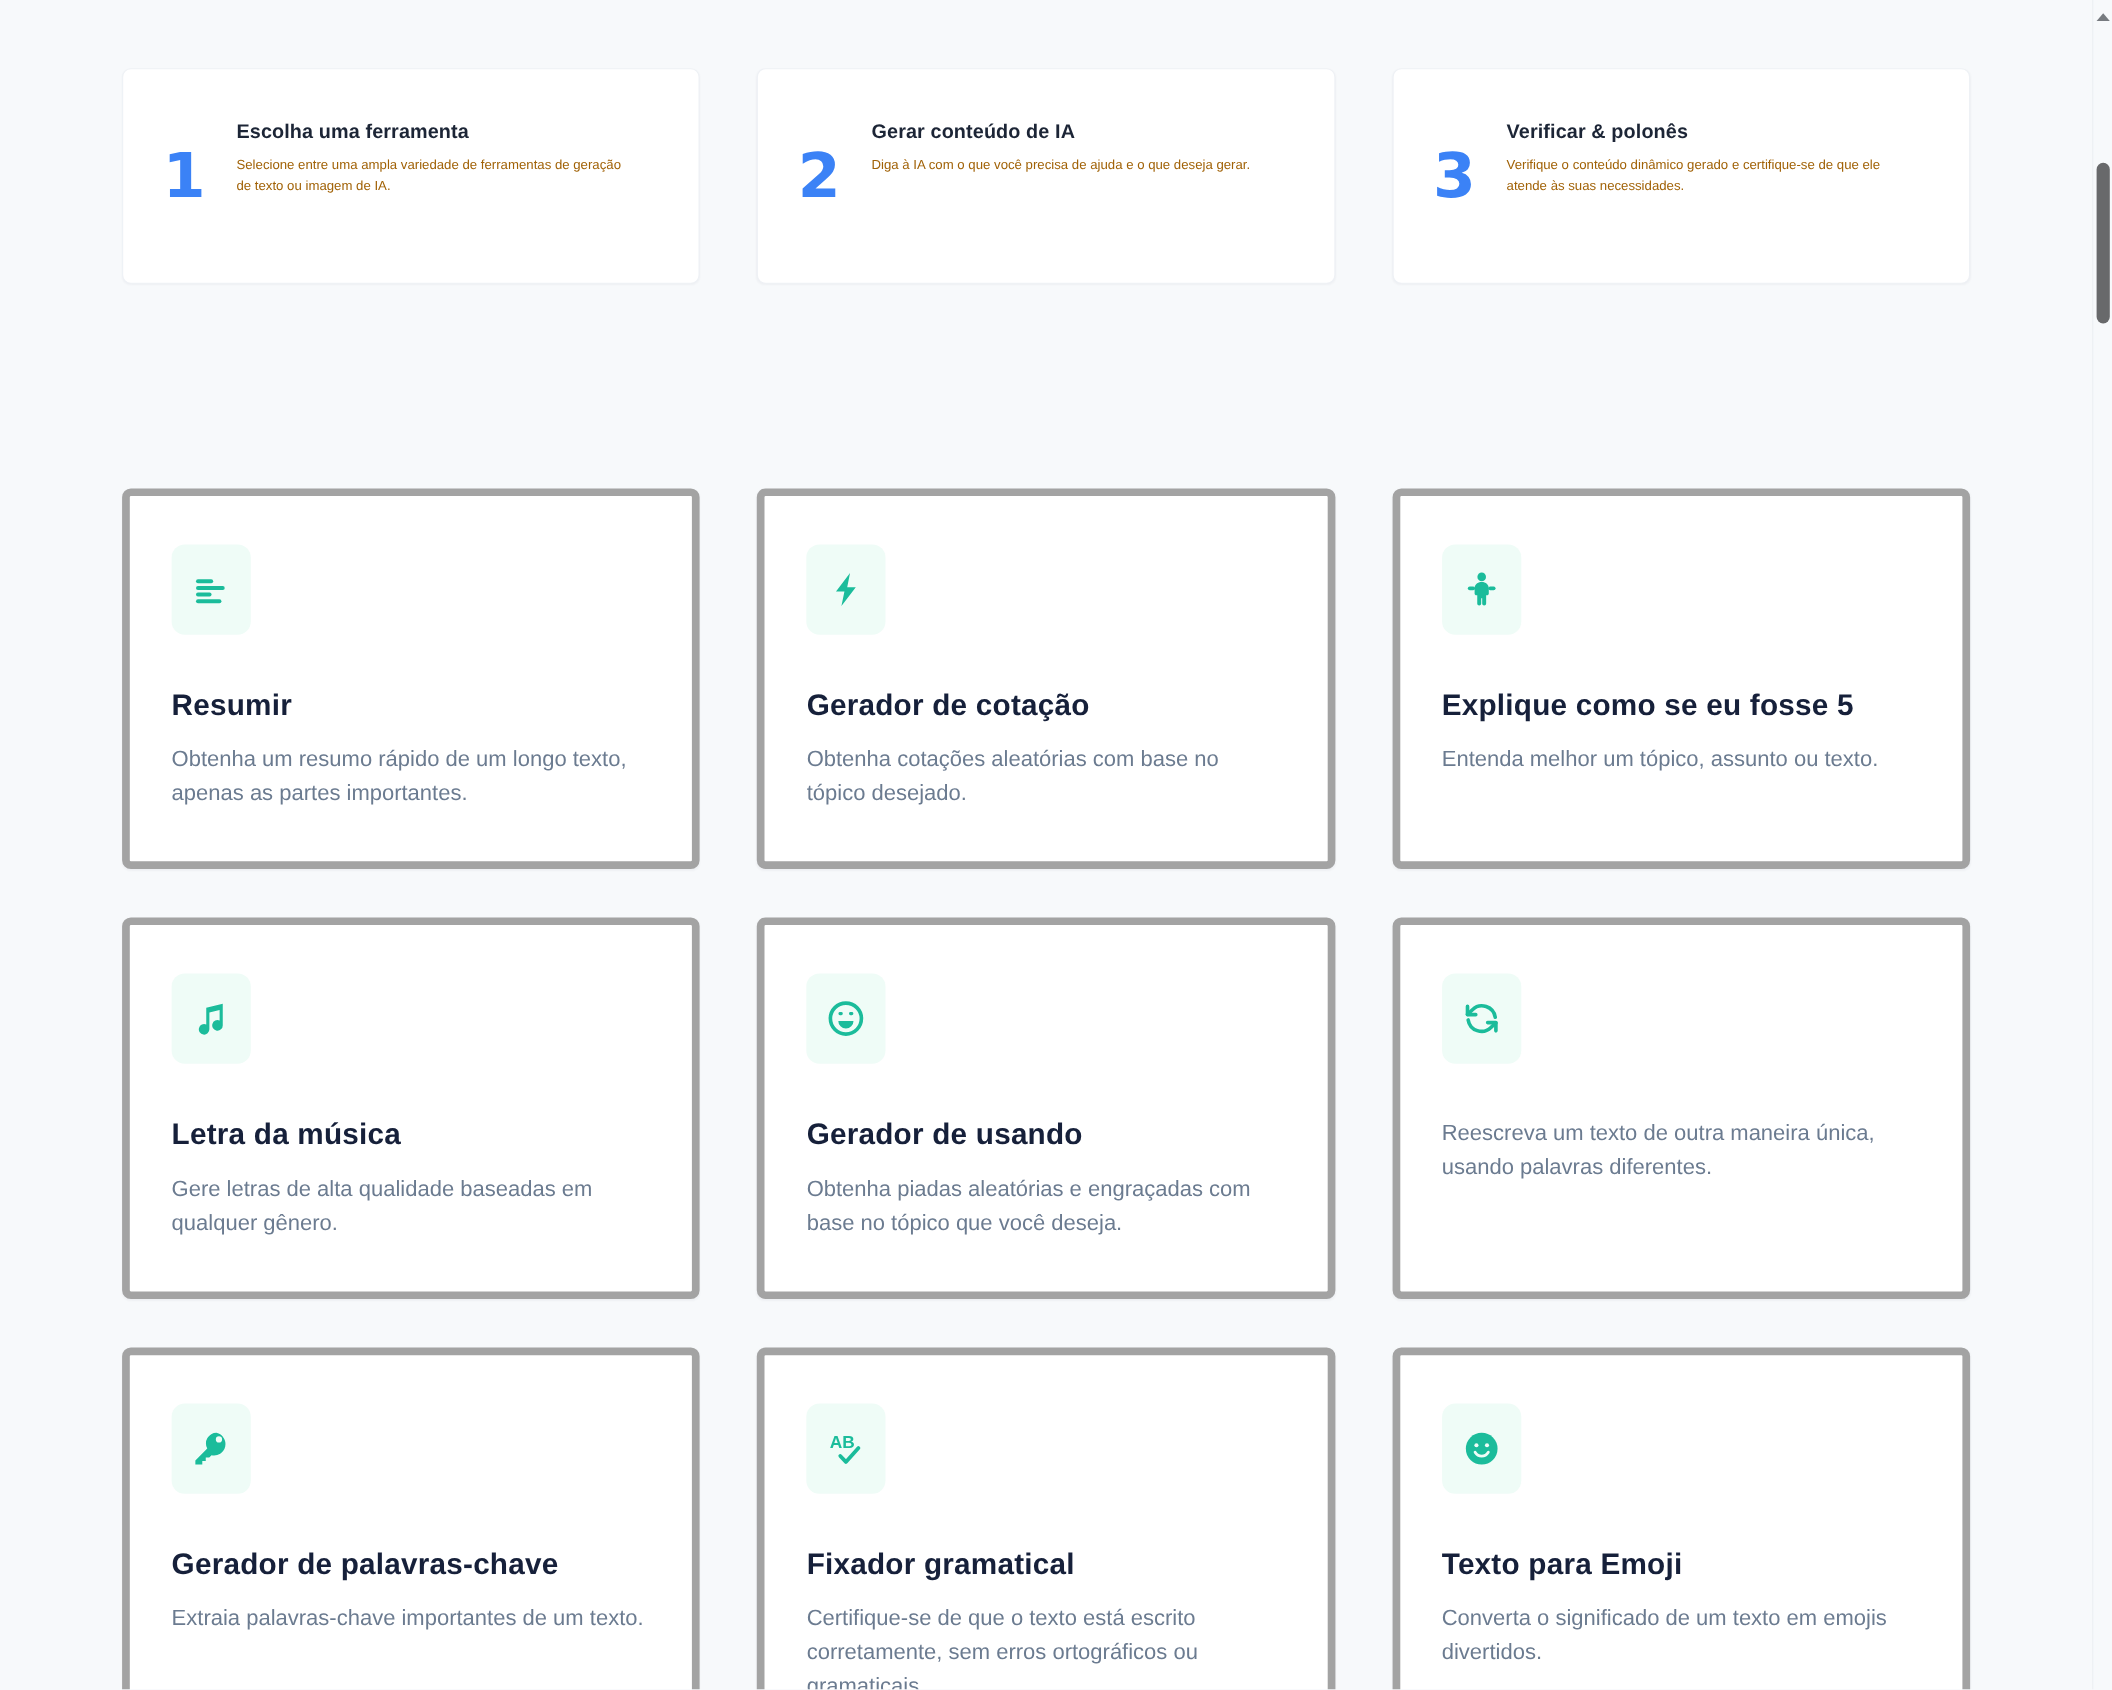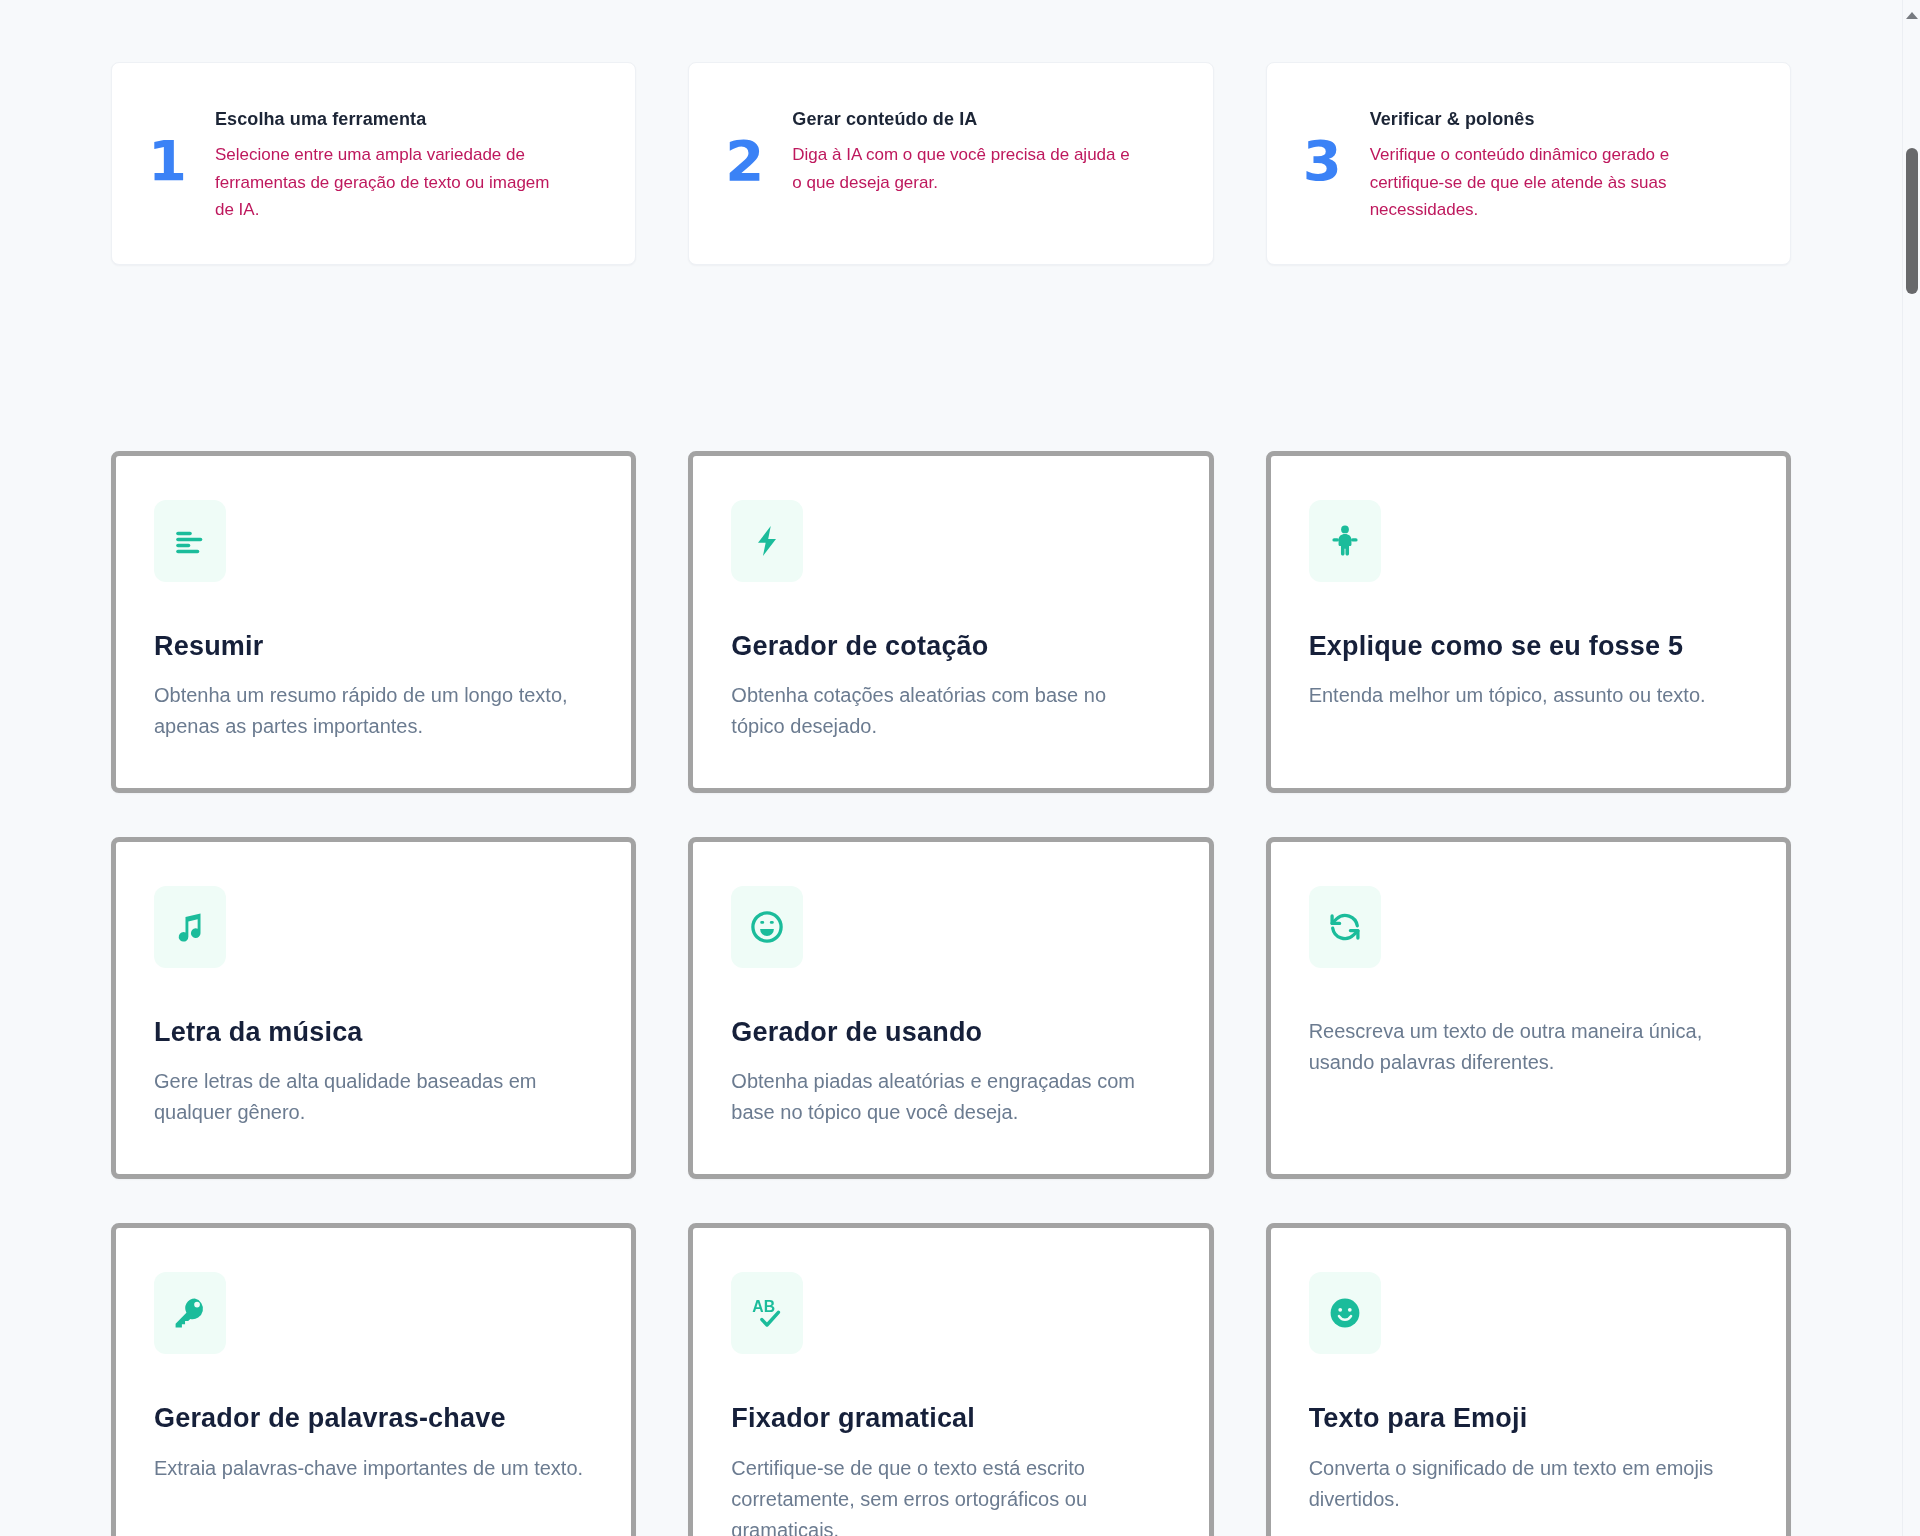--- a/index.html
+++ b/index.html
@@ -65,39 +65,39 @@
 
   .step-title {
     font-size: 18px;
     font-weight: 700;
     color: #1c2536;
     letter-spacing: .1px;
     margin-bottom: 11px;
   }
 
   .step-desc {
-    font-size: 17px;
+    font-size: 12px;
     line-height: 1.62;
-    color: #be185d;
+    color: #a16207;
     max-width: 350px;
   }
 
   
   .tools {
     display: grid;
     grid-template-columns: repeat(3, 1fr);
     column-gap: 52px;
     row-gap: 44px;
     margin-top: 186px;
   }
 
   .tool-card {
     background: #ffffff;
     border-radius: 8px;
-    border: 5px solid #a3a3a3;
+    border: 7px solid #a3a3a3;
     box-shadow: 0 1px 2px rgba(16,24,40,.04);
     padding: 44px 40px 46px 38px;
     min-height: 310px;
   }
 
   .tool-icon-wrap {
     width: 72px;
     height: 82px;
     border-radius: 12px;
     background: #effcf7;

